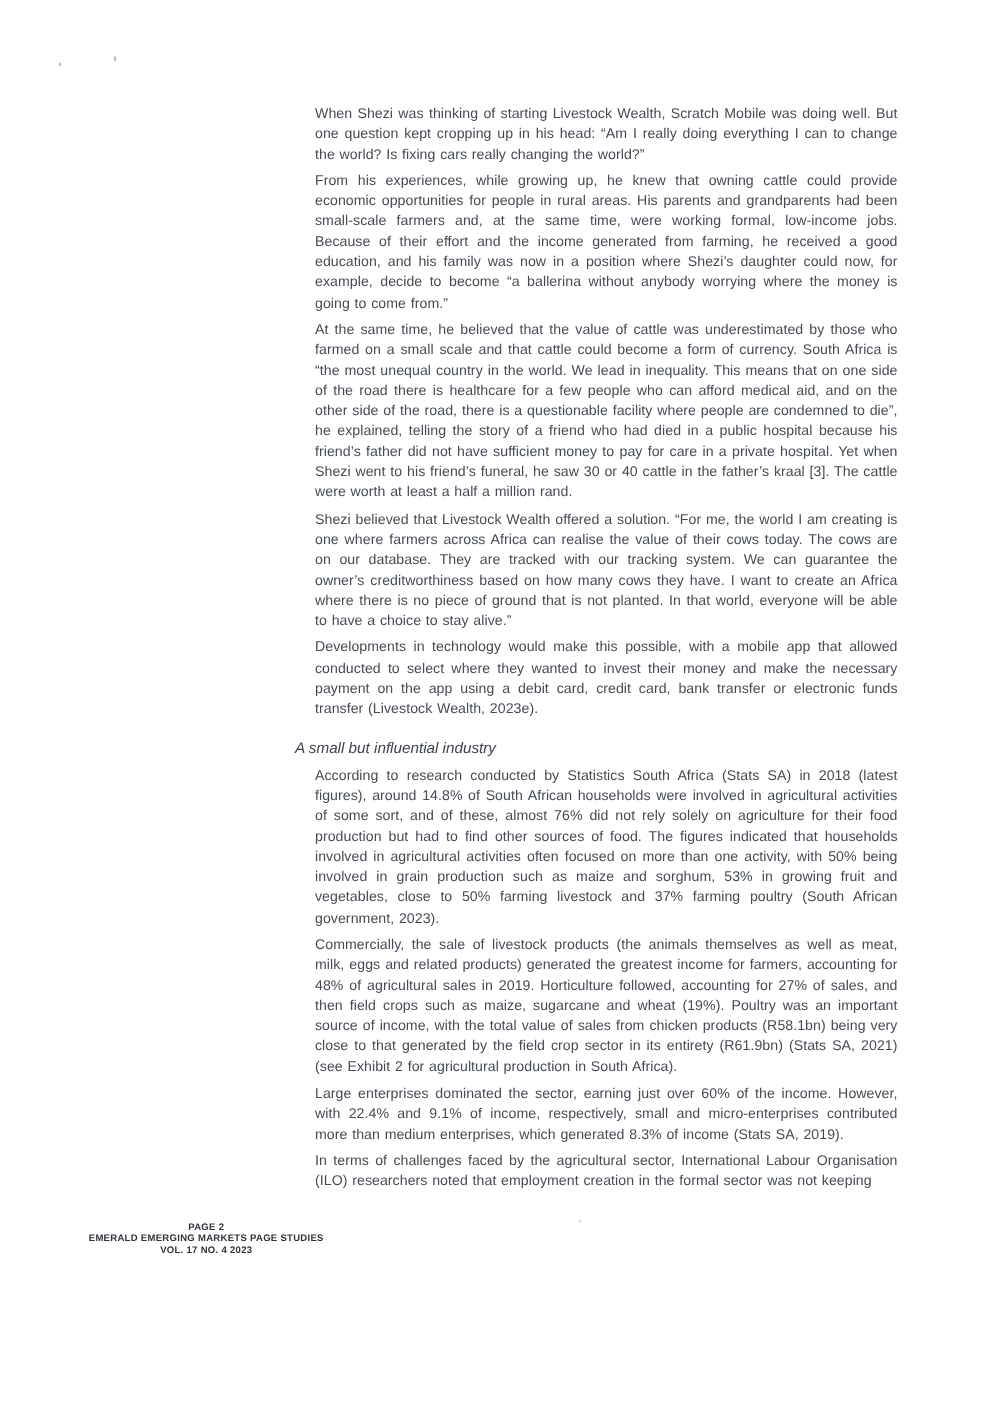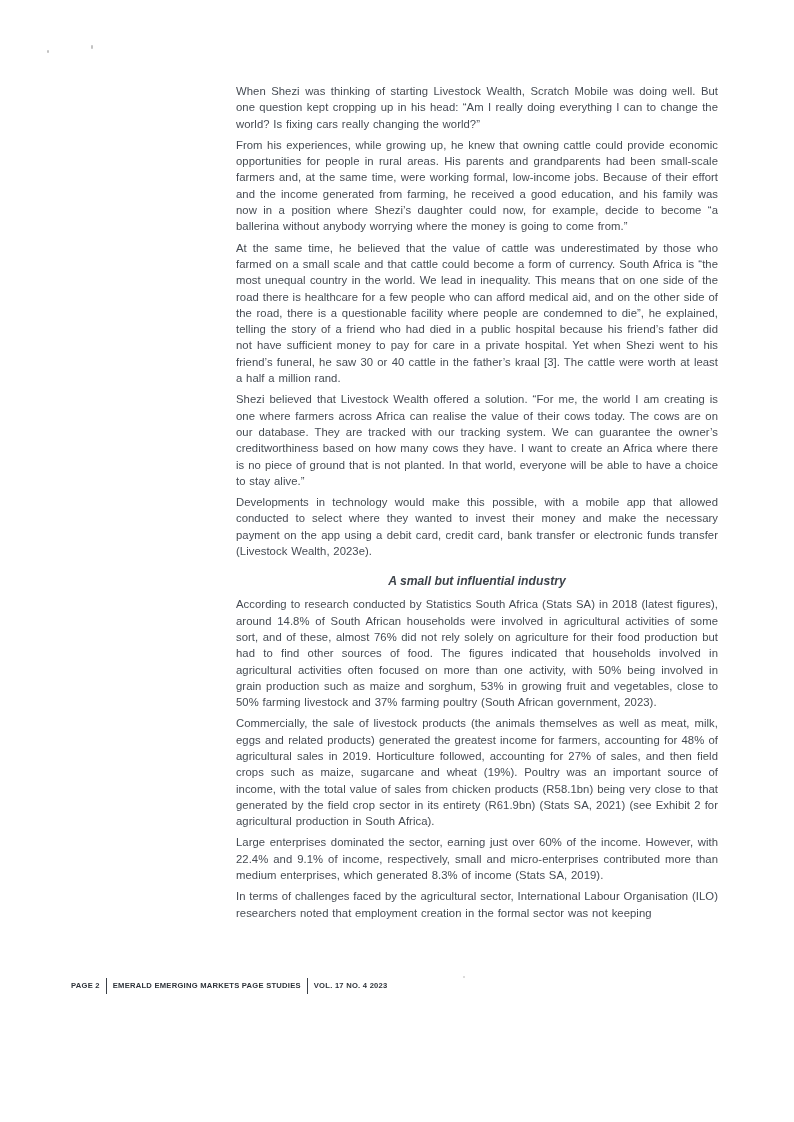--- a/index.html
+++ b/index.html
@@ -16,44 +16,44 @@
     overflow: hidden;
   }
   .column {
     position: absolute;
     left: 236px;
     top: 83px;
     width: 482px;
     color: #454b53;
   }
   .column p {
-    margin: 0 0 5px 0;
+    margin: 0 0 5px 16px;
     font-size: 11.3px;
     line-height: 16.3px;
     text-align: justify;
     letter-spacing: 0.05px;
     word-spacing: 0.6px;
   }
   .section-heading {
     margin: 14px 0 6px 0;
     font-size: 12.2px;
     line-height: 17px;
     font-style: italic;
-    font-weight: 700;
+    font-weight: 400;
     color: #3e444b;
-    text-align: center;
   }
   .footer {
     position: absolute;
     left: 71px;
     top: 977px;
     height: 17px;
     display: flex;
     align-items: center;
     color: #2e333a;
+    flex-direction: column;
   }
   .footer-item {
     font-size: 7.6px;
     font-weight: 700;
     letter-spacing: 0.25px;
     white-space: nowrap;
   }
   .vbar {
     width: 1px;
     height: 16px;

